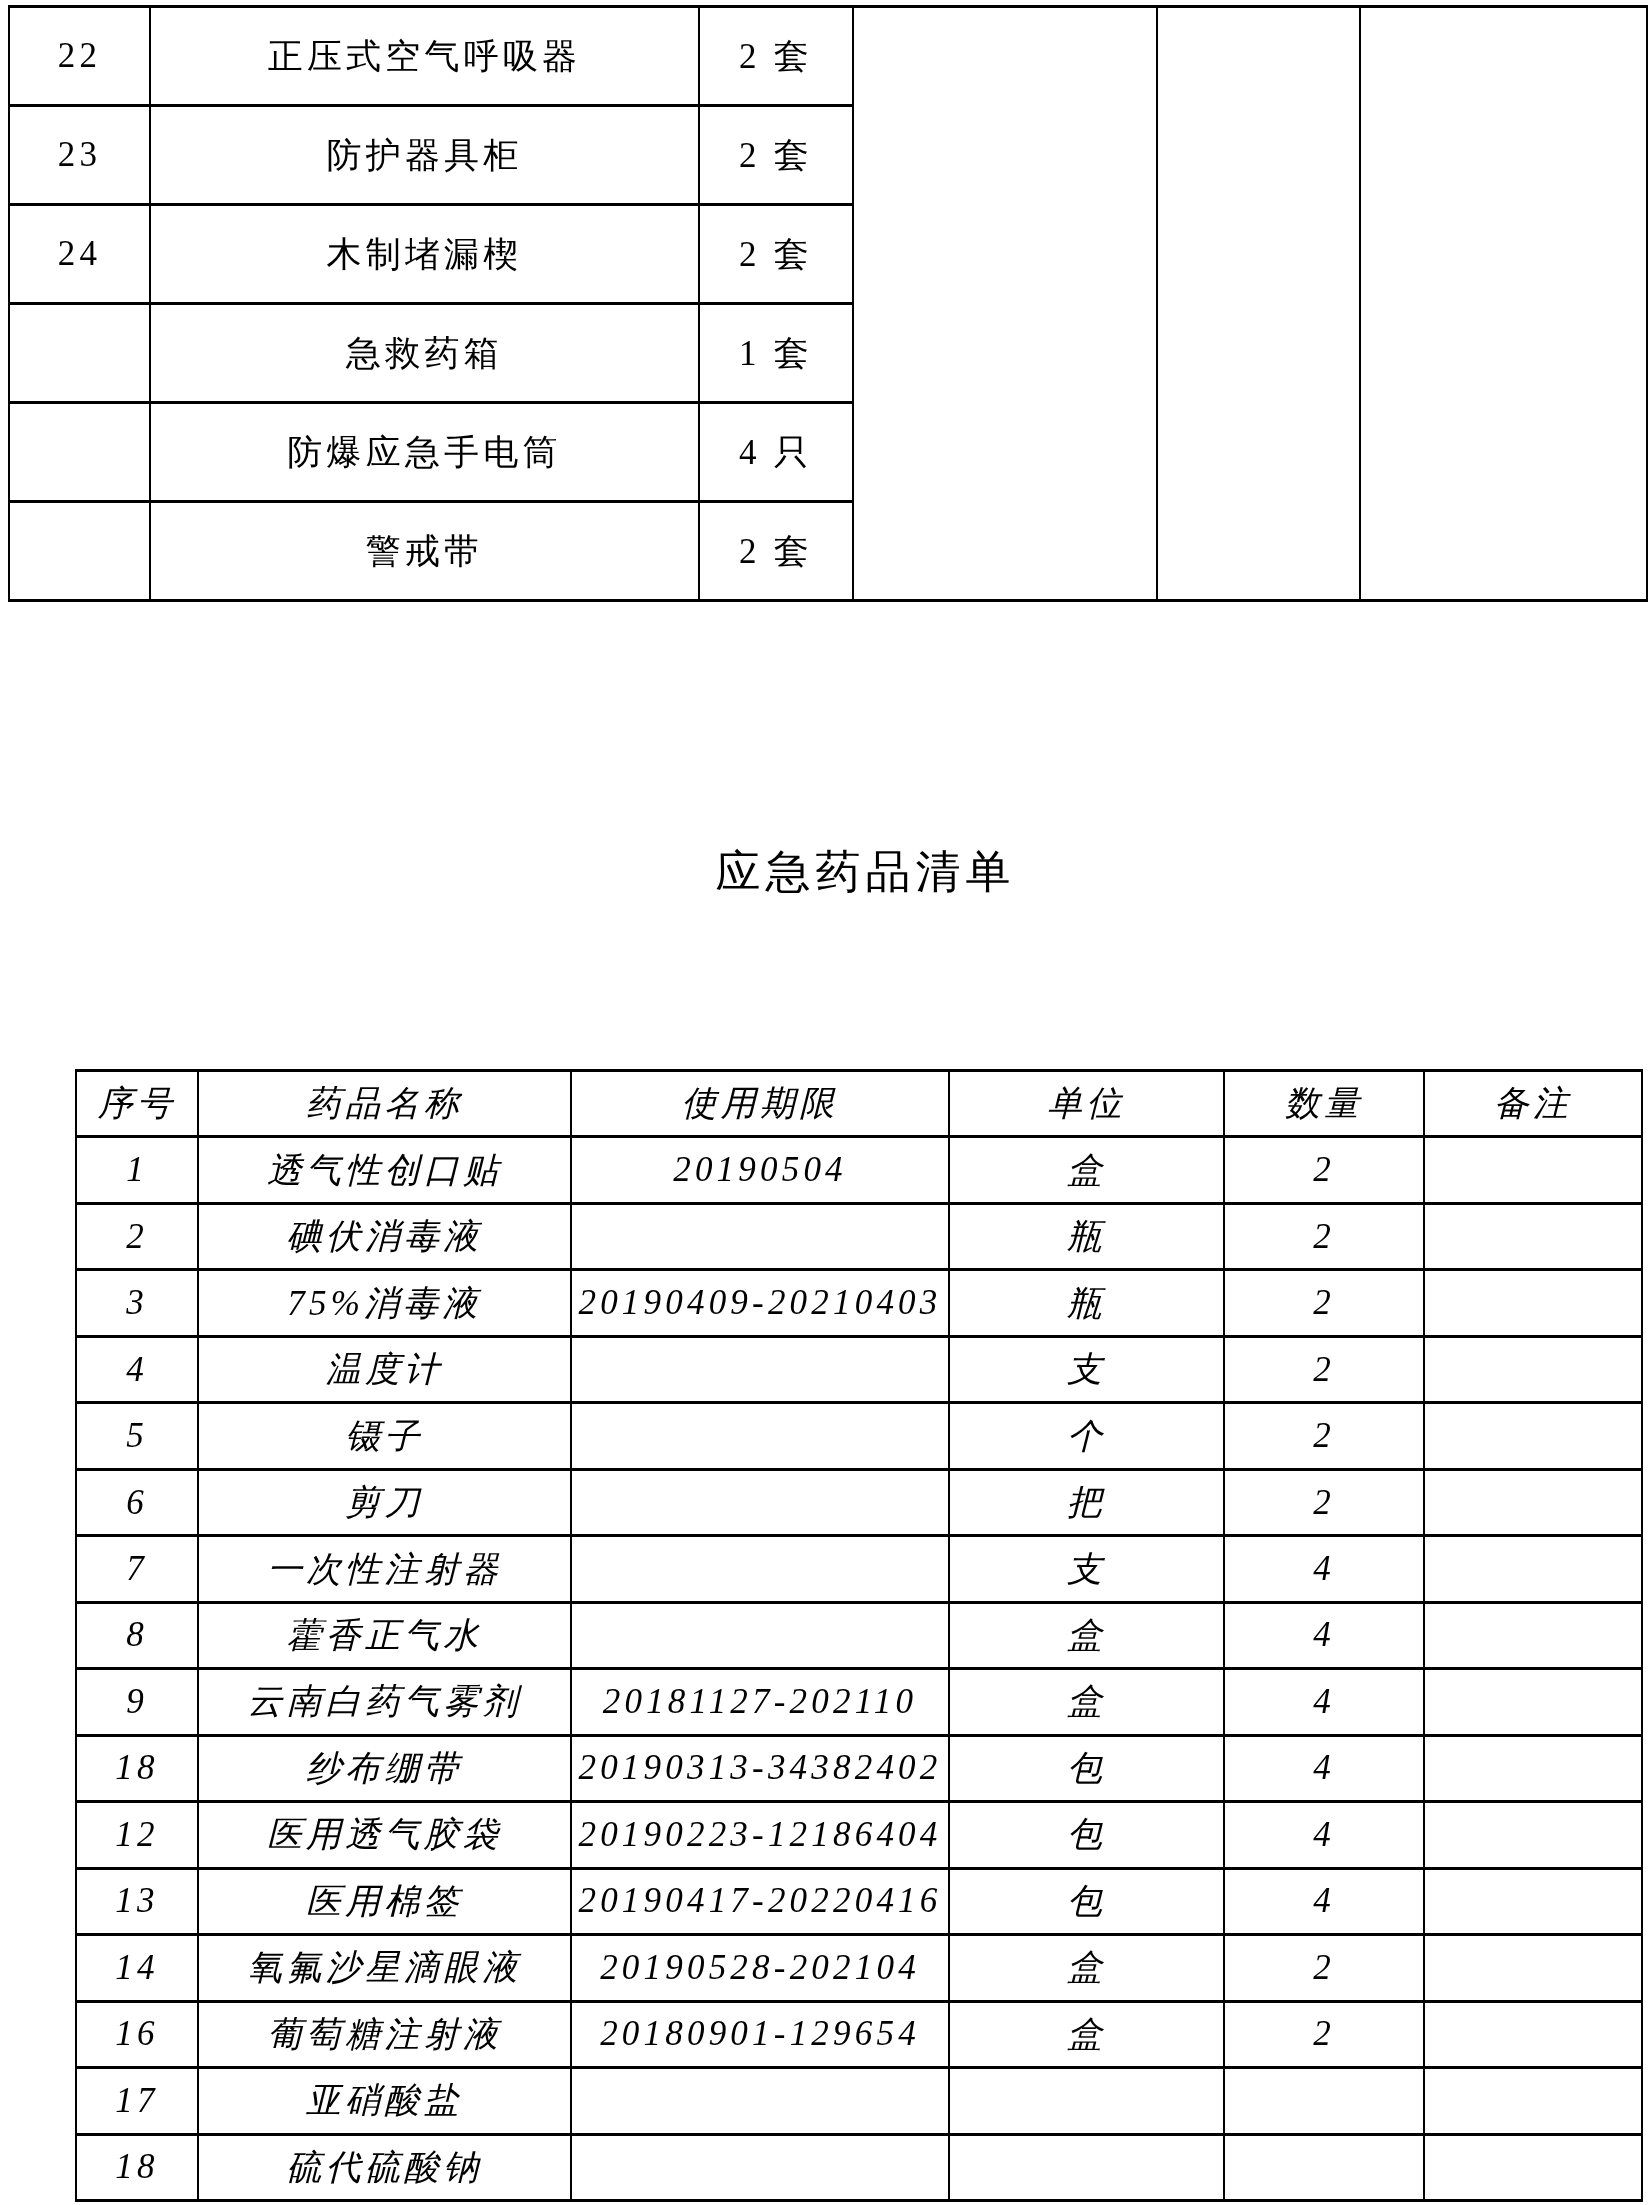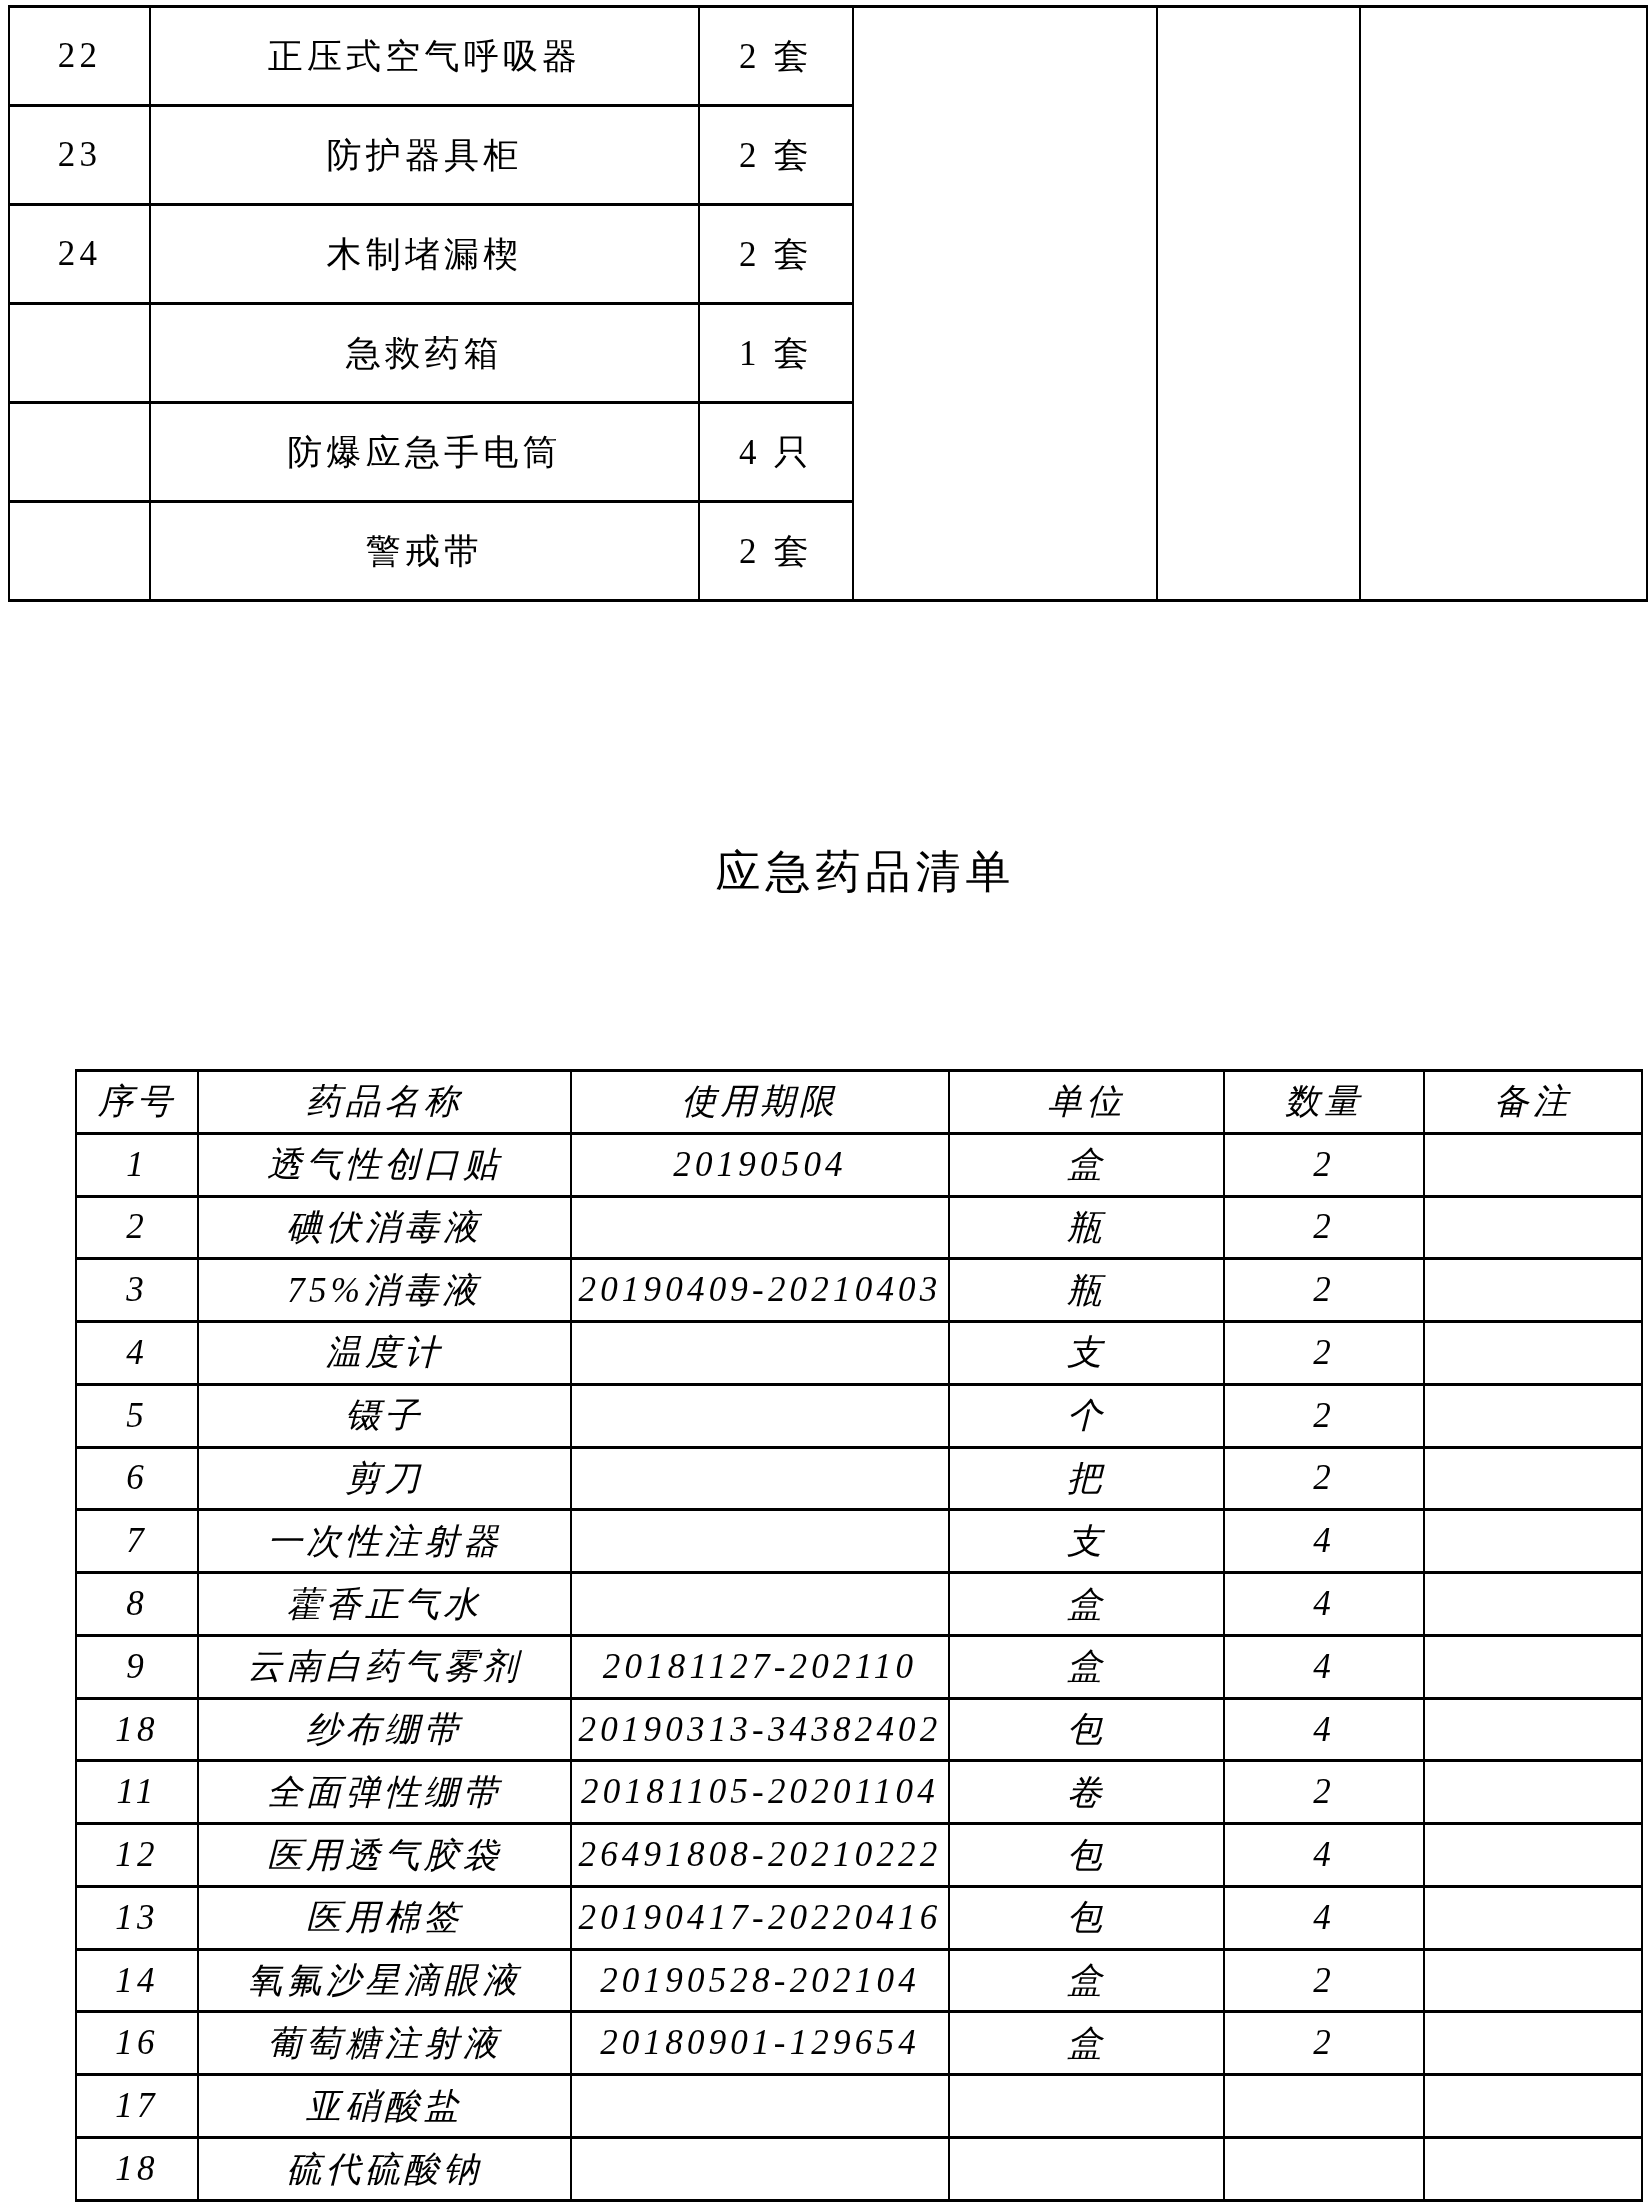--- a/index.html
+++ b/index.html
@@ -170,31 +170,23 @@
       </tr>
       <tr>
         <td class="num">18</td>
         <td>纱布绷带</td>
         <td class="num">20190313-34382402</td>
         <td>包</td>
         <td class="num">4</td>
         <td></td>
       </tr>
       <tr>
-        <td class="num">11</td>
-        <td>全面弹性绷带</td>
-        <td class="num">20181105-20201104</td>
-        <td>卷</td>
-        <td class="num">2</td>
-        <td></td>
-      </tr>
-      <tr>
         <td class="num">12</td>
         <td>医用透气胶袋</td>
-        <td class="num">26491808-20210222</td>
+        <td class="num">20190223-12186404</td>
         <td>包</td>
         <td class="num">4</td>
         <td></td>
       </tr>
       <tr>
         <td class="num">13</td>
         <td>医用棉签</td>
         <td class="num">20190417-20220416</td>
         <td>包</td>
         <td class="num">4</td>

